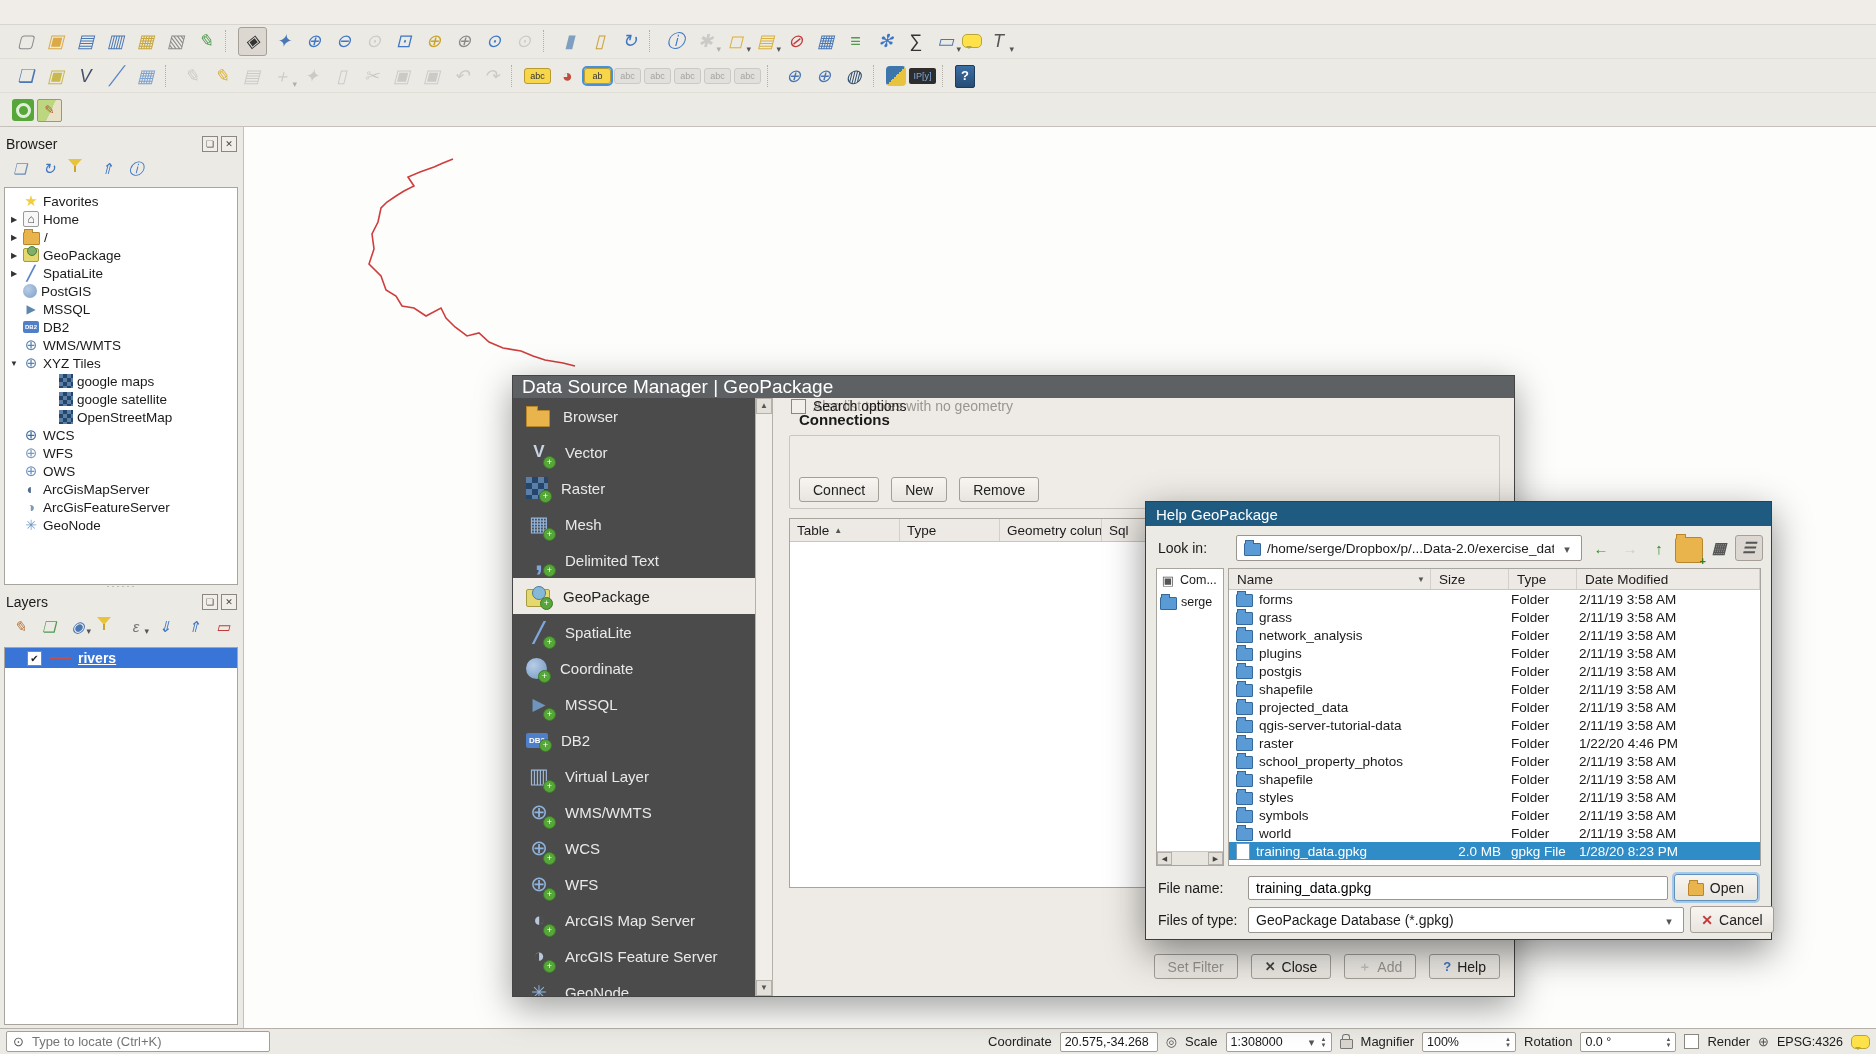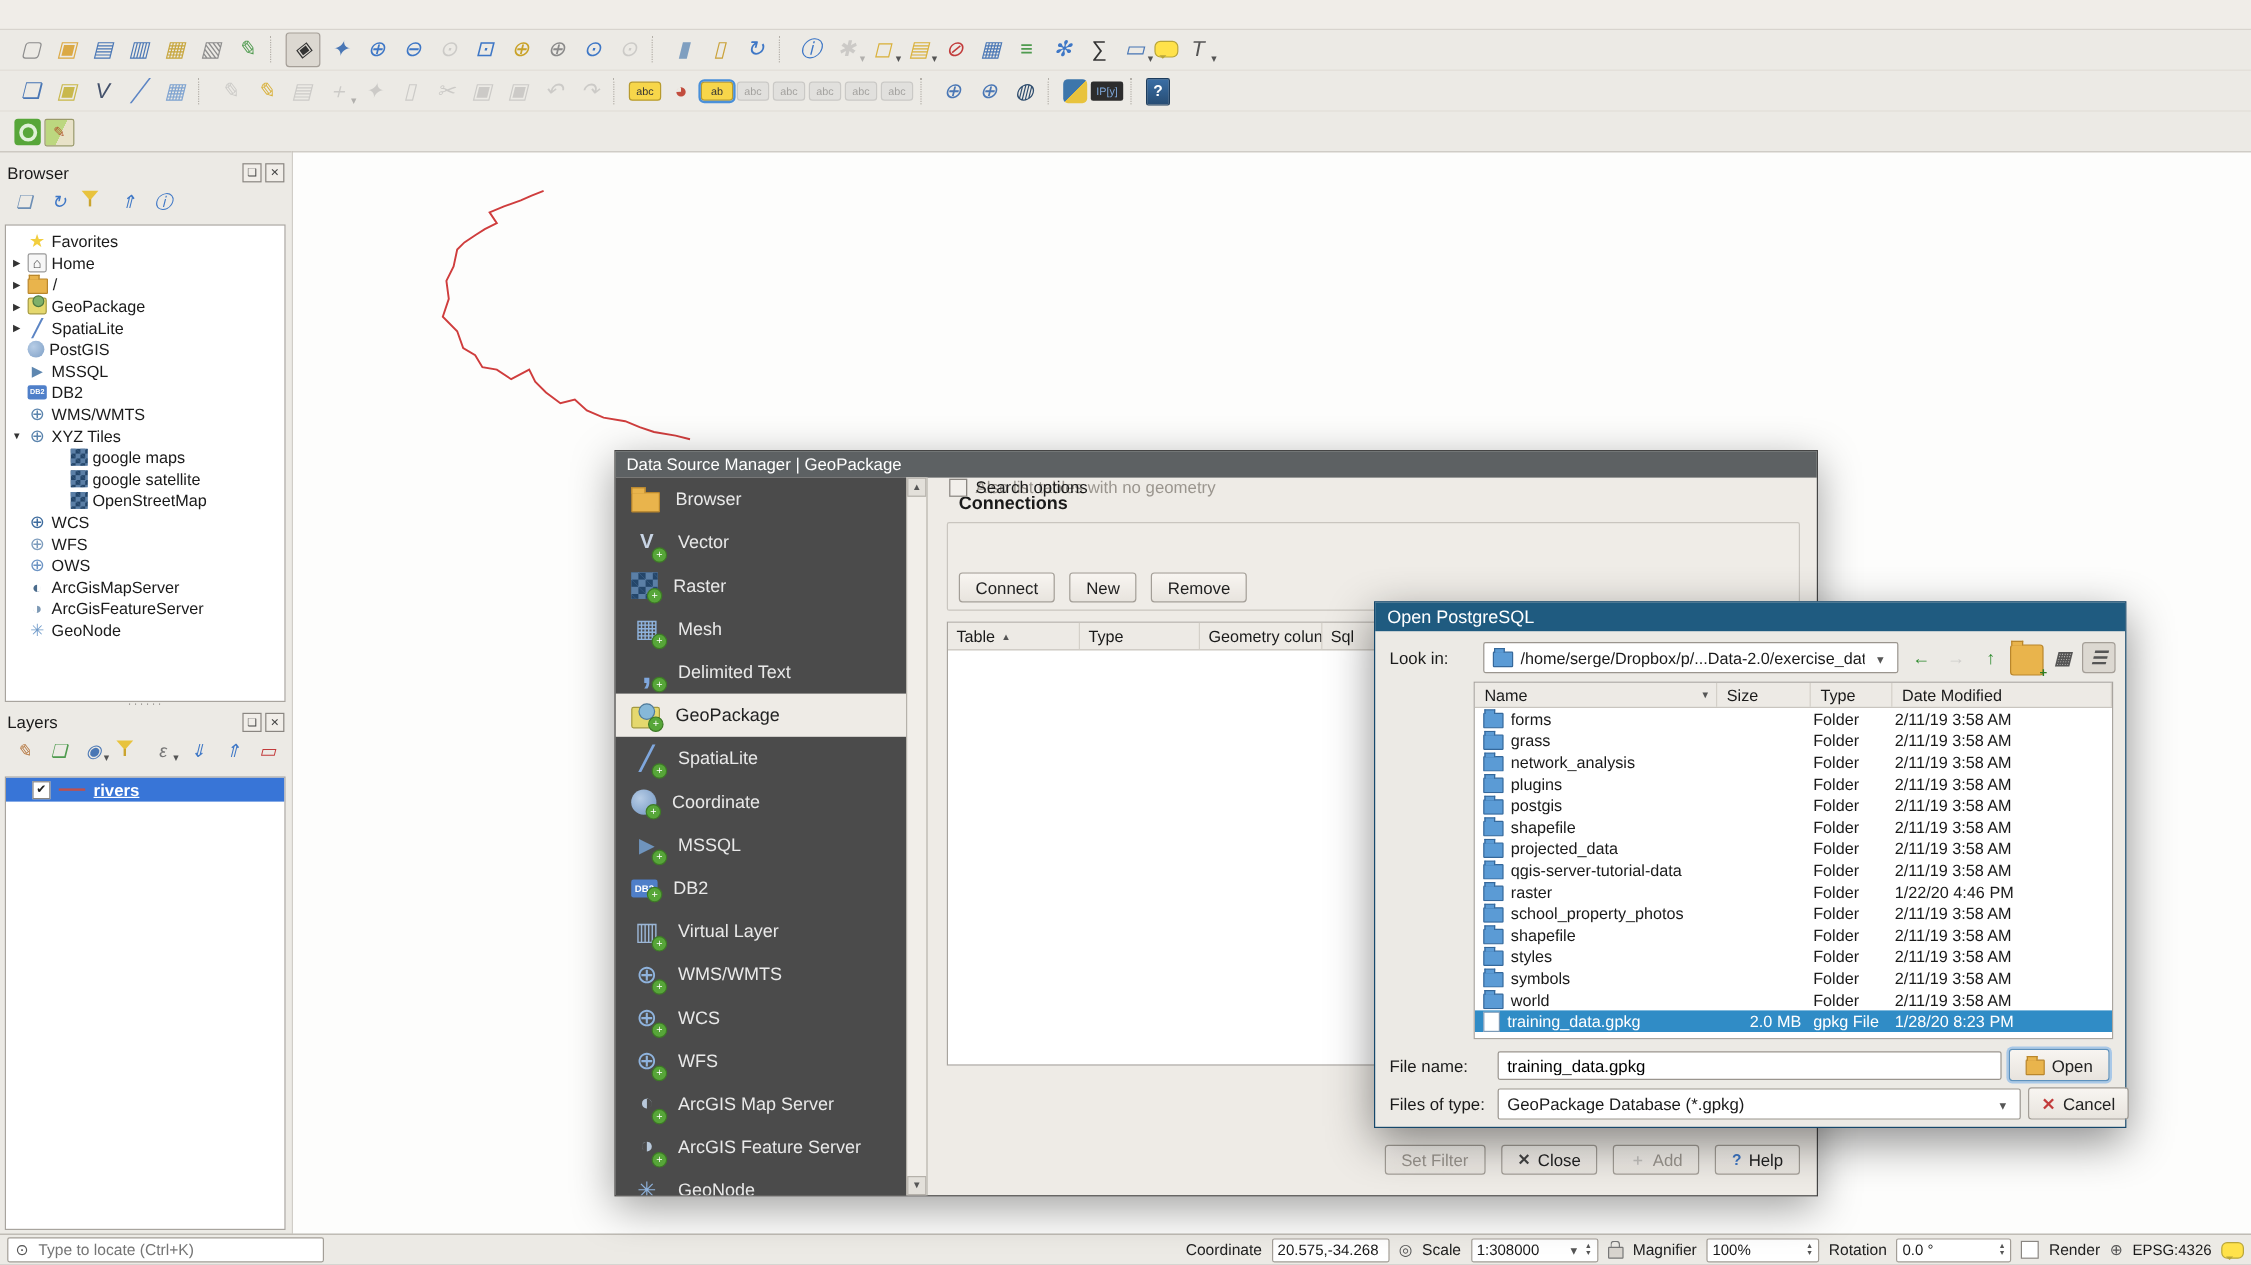--- a/index.html
+++ b/index.html
@@ -93,21 +93,21 @@
   
   .lrow{height:20px;display:flex;align-items:center;gap:7px;padding-left:22px;font-size:14px;}
   .lrow.selected{background:#3875d7;color:#fff;}
   .cb{width:13px;height:13px;background:#fff;border:1px solid #8a8681;display:inline-flex;align-items:center;justify-content:center;flex:none;}
   .lrow.checked .cb::before{content:"✔";font-size:10px;color:#222;}
   .lswatch{width:22px;height:2px;background:#c0504d;flex:none;}
   .lrow .llabel{font-weight:bold;text-decoration:underline;}
   
   .dsm{position:absolute;left:512px;top:375px;width:1001px;height:620px;background:#eeebe6;border:1px solid #454545;
        box-shadow:0 10px 34px rgba(0,0,0,.38);z-index:10;}
-  .dsm-title{height:22px;background:#5d6163;color:#fff;font-size:14px;display:flex;align-items:center;padding:0 9px;}
+  .dsm-title{height:22px;background:#5d6163;color:#fff;font-size:19px;display:flex;align-items:center;padding:0 9px;}
   .dsm-body{position:absolute;top:22px;left:0;right:0;bottom:0;display:flex;}
   .dsm-side{width:242px;background:#4b4b4b;overflow:hidden;flex:none;}
   .dsm-item{height:36px;display:flex;align-items:center;gap:13px;padding-left:13px;color:#e9e9e9;font-size:15px;white-space:nowrap;}
   .dsm-item.selected{background:#eeebe6;color:#222;}
   .sicn{width:26px;height:26px;position:relative;display:inline-flex;align-items:center;justify-content:center;flex:none;}
   .dsm-item .sicn:not(.i-sb-browser)::after{content:"+";position:absolute;right:-4px;bottom:-4px;width:11px;height:11px;
        background:#57a639;color:#fff;border-radius:50%;font-size:9px;line-height:11px;text-align:center;border:1px solid #3d7a26;}
   .i-sb-browser{width:22px;height:15px;background:#e9b44c;border:1px solid #b9862c;border-radius:1px;margin-top:4px;}
   .i-sb-browser::before{content:"";position:absolute;top:-5px;left:-1px;width:10px;height:4px;background:#e9b44c;border:1px solid #b9862c;border-bottom:none;}
   .i-sb-vector::before{content:"V";color:#c8d4e4;font-weight:bold;font-size:17px;}
@@ -747,21 +747,21 @@
             <span class="bicon" style="color: rgb(62, 119, 198);">?</span>
               <span>Help</span>
           </button>
           </div>
       </div>
     </div>
   </div>
 
   <div class="odlg">
     <div class="odlg-title">
-      <span>Open PostgreSQL</span>
+      <span>Help GeoPackage</span>
     </div>
     <div class="lookin">
       <span class="look-label">Look in:</span>
       <div class="combo look-combo">
         <span class="ticn i-gfolder"></span>
         <span class="ctext">/home/serge/Dropbox/p/...Data-2.0/exercise_data</span>
         <span class="ddarrow"></span>
       </div>
       <div class="navbtns">
           <span class="nav">
@@ -776,20 +776,36 @@
           <span class="nav nf">
             <i class="gl"></i>
           </span>
           <span class="nav">
             <i class="gl" style="color: rgb(85, 85, 85);">▦</i>
           </span>
           <span class="nav active">
             <i class="gl" style="color: rgb(85, 85, 85);">☰</i>
           </span>
         </div>
+    </div>
+    <div class="oplaces">
+      <div>
+          <div class="place">
+          <span class="ticn i-computer"></span>
+          <span>Com...</span>
+        </div>
+          <div class="place">
+          <span class="ticn i-gfolder"></span>
+          <span>serge</span>
+        </div>
+        </div>
+      <div class="pscroll">
+        <span>◀</span>
+        <span>▶</span>
+      </div>
     </div>
     <div class="olist">
       <div class="ohead">
           <span class="ohcell">
           <span>Name</span>
             <span class="sort">▼</span>
         </span>
           <span class="ohcell">
           <span>Size</span>
             <span class="sort"></span>

